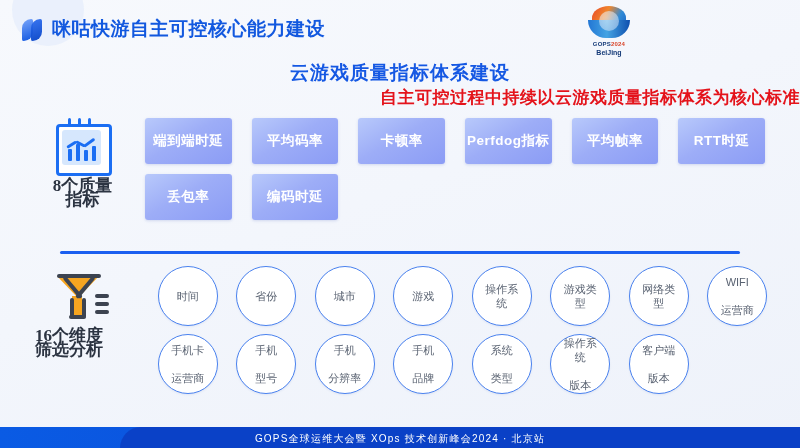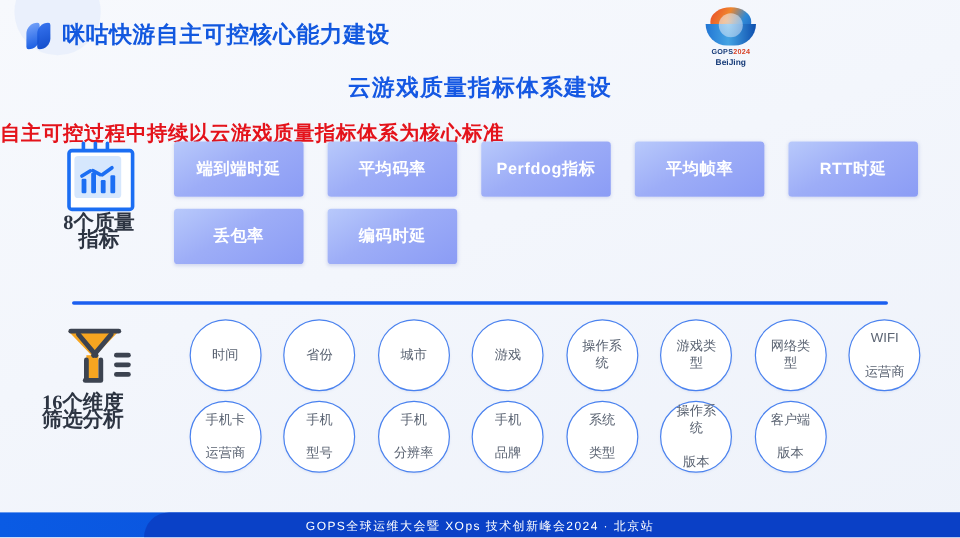--- a/index.html
+++ b/index.html
@@ -55,21 +55,21 @@
   }
   .logo-t1{font-size:6px;font-weight:bold;color:#153a78;letter-spacing:.2px;line-height:8px;}
   .logo-t1 b{color:#d8452a;}
   .logo-t2{font-size:7px;font-weight:bold;color:#153a78;line-height:9px;}
   
   .main-title{
     position:absolute;left:0;top:60px;width:800px;text-align:center;
     font-size:19px;font-weight:bold;color:#1558e3;letter-spacing:1px;
   }
   .sub-title{
-    position:absolute;left:0;top:100px;width:800px;text-align:left;
+    position:absolute;left:0;top:86px;width:800px;text-align:right;
     font-size:17px;font-weight:bold;color:#e4131b;letter-spacing:.5px;
   }
   
   .sec-metrics{position:absolute;left:0;top:112px;width:800px;height:132px;}
   .side-label{
     position:absolute;left:35px;top:4px;width:95px;text-align:center;
   }
   .chart-icon{
     position:relative;width:58px;height:58px;margin:0 auto;
   }
@@ -86,21 +86,21 @@
   }
   .chart-icon .bar{position:absolute;bottom:13px;width:4px;background:#1b6ef3;border-radius:1px;}
   .chart-icon .ln{
     position:absolute;height:3px;background:#1b6ef3;border-radius:2px;transform-origin:left center;
   }
   .side-cap{
     margin-top:5px;font-size:17px;font-weight:bold;color:#2c3442;line-height:14px;font-family:Liberation Serif, serif;
   }
   .metric-grid{
     position:absolute;left:145px;top:6px;width:620px;
-    display:grid;grid-template-columns:repeat(5,1fr);gap:10px 20px;
+    display:grid;grid-template-columns:repeat(6,1fr);gap:10px 20px;
   }
   .metric-card{
     height:46px;border-radius:3px;
     background:linear-gradient(150deg,#b8c9fb 0%,#9dadf7 45%,#8b9cf5 100%);
     display:flex;align-items:center;justify-content:center;
     color:#ffffff;font-size:13.5px;font-weight:bold;letter-spacing:.5px;
     box-shadow:0 1px 3px rgba(90,110,190,.22);
   }
   
   .divider{
@@ -205,20 +205,21 @@
       </div>
       <div class="side-cap">
         <div>8个质量</div>
         <div>指标</div>
       </div>
     </div>
 
     <div class="metric-grid">
       <div class="metric-card">端到端时延</div>
       <div class="metric-card">平均码率</div>
+      <div class="metric-card">卡顿率</div>
       <div class="metric-card">Perfdog指标</div>
       <div class="metric-card">平均帧率</div>
       <div class="metric-card">RTT时延</div>
       <div class="metric-card">丢包率</div>
       <div class="metric-card">编码时延</div>
     </div>
   </div>
 
   <div class="divider"></div>
 

